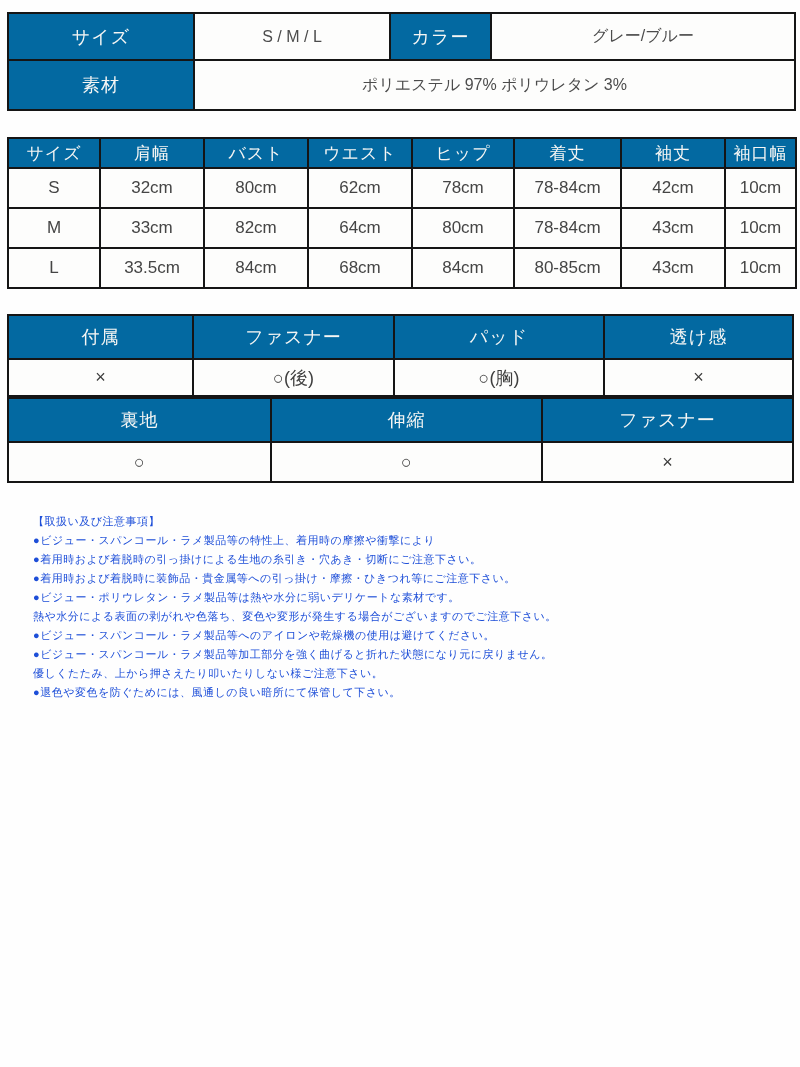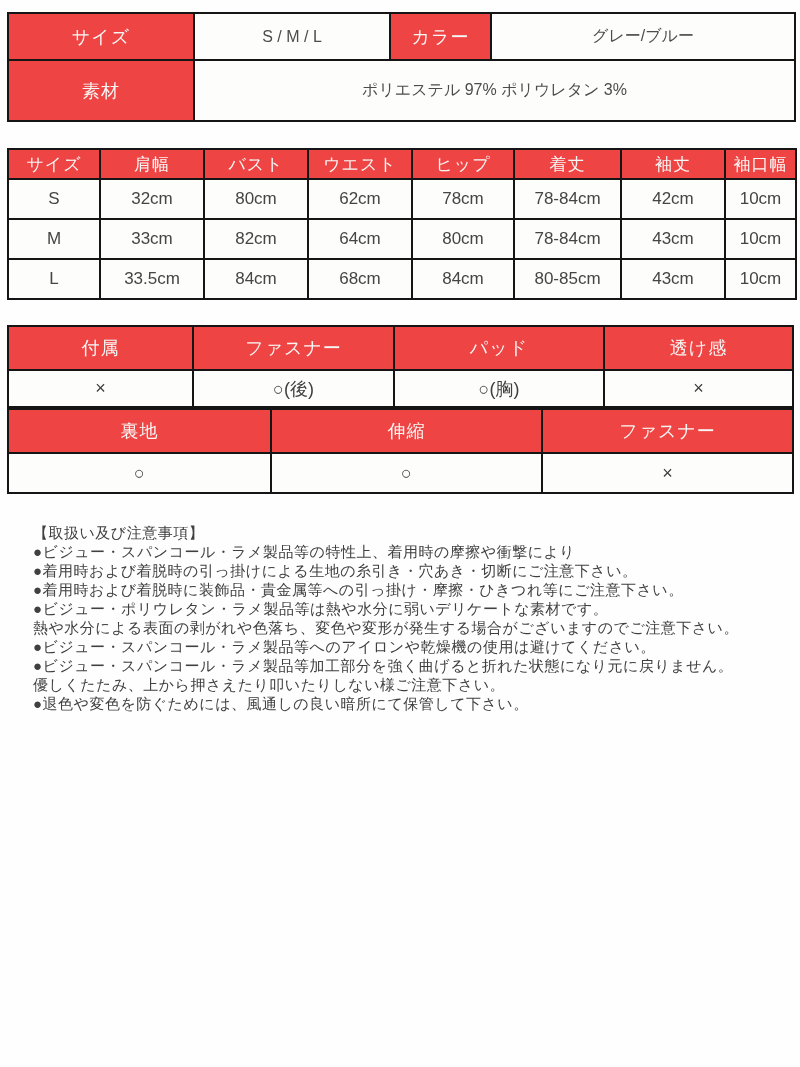--- a/index.html
+++ b/index.html
@@ -17,59 +17,59 @@
   }
   th,td{
     border:2px solid #151515;
     text-align:center;
     vertical-align:middle;
     padding:0 2px;
     overflow:hidden;
     white-space:nowrap;
   }
   th{
-    background:#ef4444;
+    background:#0369a1;
     color:#f6f6f4;
     font-weight:normal;
     font-size:18px;
     letter-spacing:1px;
   }
   td{
     background:#fdfdfc;
     color:#474747;
     font-size:17px;
   }
 
   
   .t-info{width:787px;margin-bottom:26px;}
   .t-info tr.r1{height:47px;}
-  .t-info tr.r2{height:61px;}
+  .t-info tr.r2{height:50px;}
   .t-info td{font-size:16px;color:#4c4c4c;}
 
   
   .t-size{width:788px;margin-bottom:25px;}
   .t-size tr.hdr{height:30px;}
   .t-size tr.data{height:40px;}
   .t-size th{font-size:17px;}
   .t-size td{color:#454545;}
 
   
   .t-feat1{width:785px;}
   .t-feat2{width:785px;margin-bottom:29px;}
   .t-feat1 tr.hdr,.t-feat2 tr.hdr{height:44px;}
   .t-feat1 tr.val{height:37px;}
   .t-feat2 tr.val{height:40px;}
   .t-feat1 td,.t-feat2 td{font-size:18px;color:#3e3e3e;}
 
   
   .notes{
     margin-left:26px;
-    font-size:15px;
+    font-size:11px;
     line-height:19px;
-    color:#404040;
+    color:#1d4ed8;
     letter-spacing:0.5px;
   }
   .notes .line{white-space:nowrap;}
 </style>
 </head>
 <body>
 
 <div class="page">
 
   <table class="t-info">

